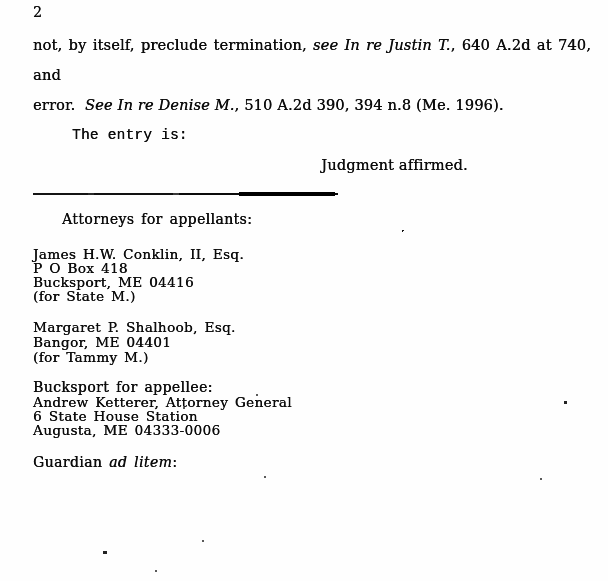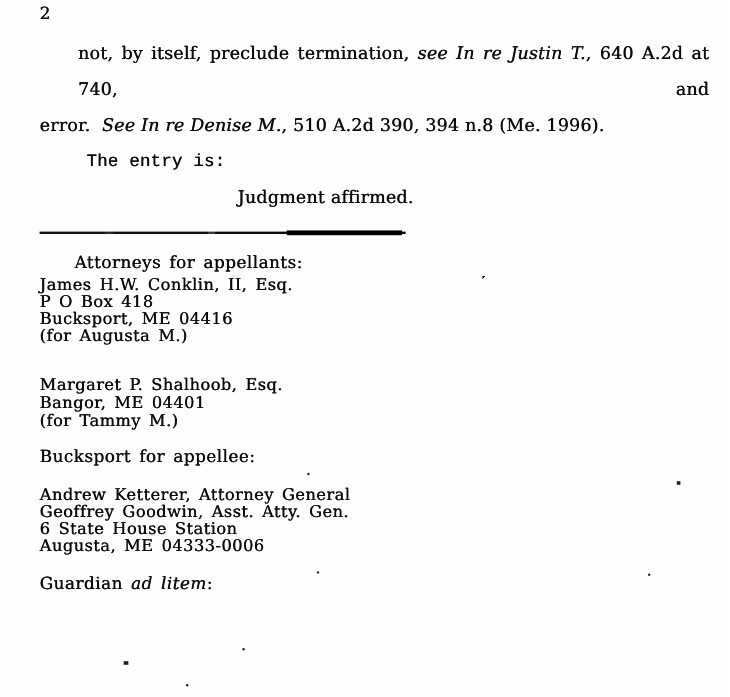--- a/index.html
+++ b/index.html
@@ -28,34 +28,34 @@
     font-size: 14.5px;
     line-height: 30px;
     letter-spacing: 0.2px;
   }
   .opinion-line {
     white-space: pre-wrap;
   }
   .justified {
     text-align: justify;
     text-align-last: justify;
-    margin-left: 32px;
   }
   .entry-intro {
     font-size: 14.5px;
     line-height: 30px;
     padding-left: 39px;
     letter-spacing: 0.2px;
     font-family: Liberation Mono, monospace;
   }
   .judgment-line {
     font-size: 14.5px;
     line-height: 30px;
     padding-left: 165px;
     letter-spacing: 0.2px;
+    text-align: center;
   }
   .separator-rule {
     margin-top: 13px;
     width: 305px;
     height: 2px;
     background: linear-gradient(to right,
       #141414 0 18%, #2a2a2a 18% 20%, #111 20% 46%, #3a3a3a 46% 48%, #0a0a0a 48% 100%);
     position: relative;
   }
   .separator-rule::after {
@@ -75,23 +75,23 @@
   }
   .heading-appellants { margin-top: 17px; margin-left: 29px; }
   .heading-appellee   { margin-top: 15px; }
   .heading-guardian   { margin-top: 18px; }
   .address-block {
     font-size: 13.5px;
     line-height: 14px;
     letter-spacing: 0.4px;
     word-spacing: 2px;
   }
-  .block-1 { margin-top: 4px; }
-  .block-2 { margin-top: 27px; line-height: 15px; }
-  .block-3 { margin-top: 17px; }
+  .block-1 { margin-top: 20px; }
+  .block-2 { margin-top: 17px; line-height: 15px; }
+  .block-3 { }
   em { font-style: italic; }
   
   .speck {
     position: absolute;
     background: #222;
     width: 2px;
     height: 2px;
     border-radius: 50%;
     text-shadow: none;
   }
@@ -119,34 +119,33 @@
   <div class="judgment-line">Judgment affirmed.</div>
 
   <div class="separator-rule"></div>
 
   <div class="section-heading heading-appellants">Attorneys for appellants:</div>
 
   <div class="address-block block-1">
     <div>James H.W. Conklin, II, Esq.</div>
     <div>P O Box 418</div>
     <div>Bucksport, ME 04416</div>
-    <div>(for Augusta M.)</div>
+    <div>(for State M.)</div>
   </div>
 
   <div class="address-block block-2">
     <div>Margaret P. Shalhoob, Esq.</div>
     <div>Bangor, ME 04401</div>
     <div>(for Tammy M.)</div>
   </div>
 
   <div class="section-heading heading-appellee">Bucksport for appellee:</div>
 
   <div class="address-block block-3">
     <div>Andrew Ketterer, Attorney General</div>
-    <div>Geoffrey Goodwin, Asst. Atty. Gen.</div>
     <div>6 State House Station</div>
     <div>Augusta, ME 04333-0006</div>
   </div>
 
   <div class="section-heading heading-guardian"><span>Guardian </span><em>ad litem</em><span>:</span></div>
 
   <div class="speck tick" style="left:402px; top:230px;"></div>
   <div class="speck" style="left:256px; top:394px;"></div>
   <div class="speck" style="left:183px; top:407px;"></div>
   <div class="speck" style="left:564px; top:401px; width:3px; height:3px; border-radius:0;"></div>

